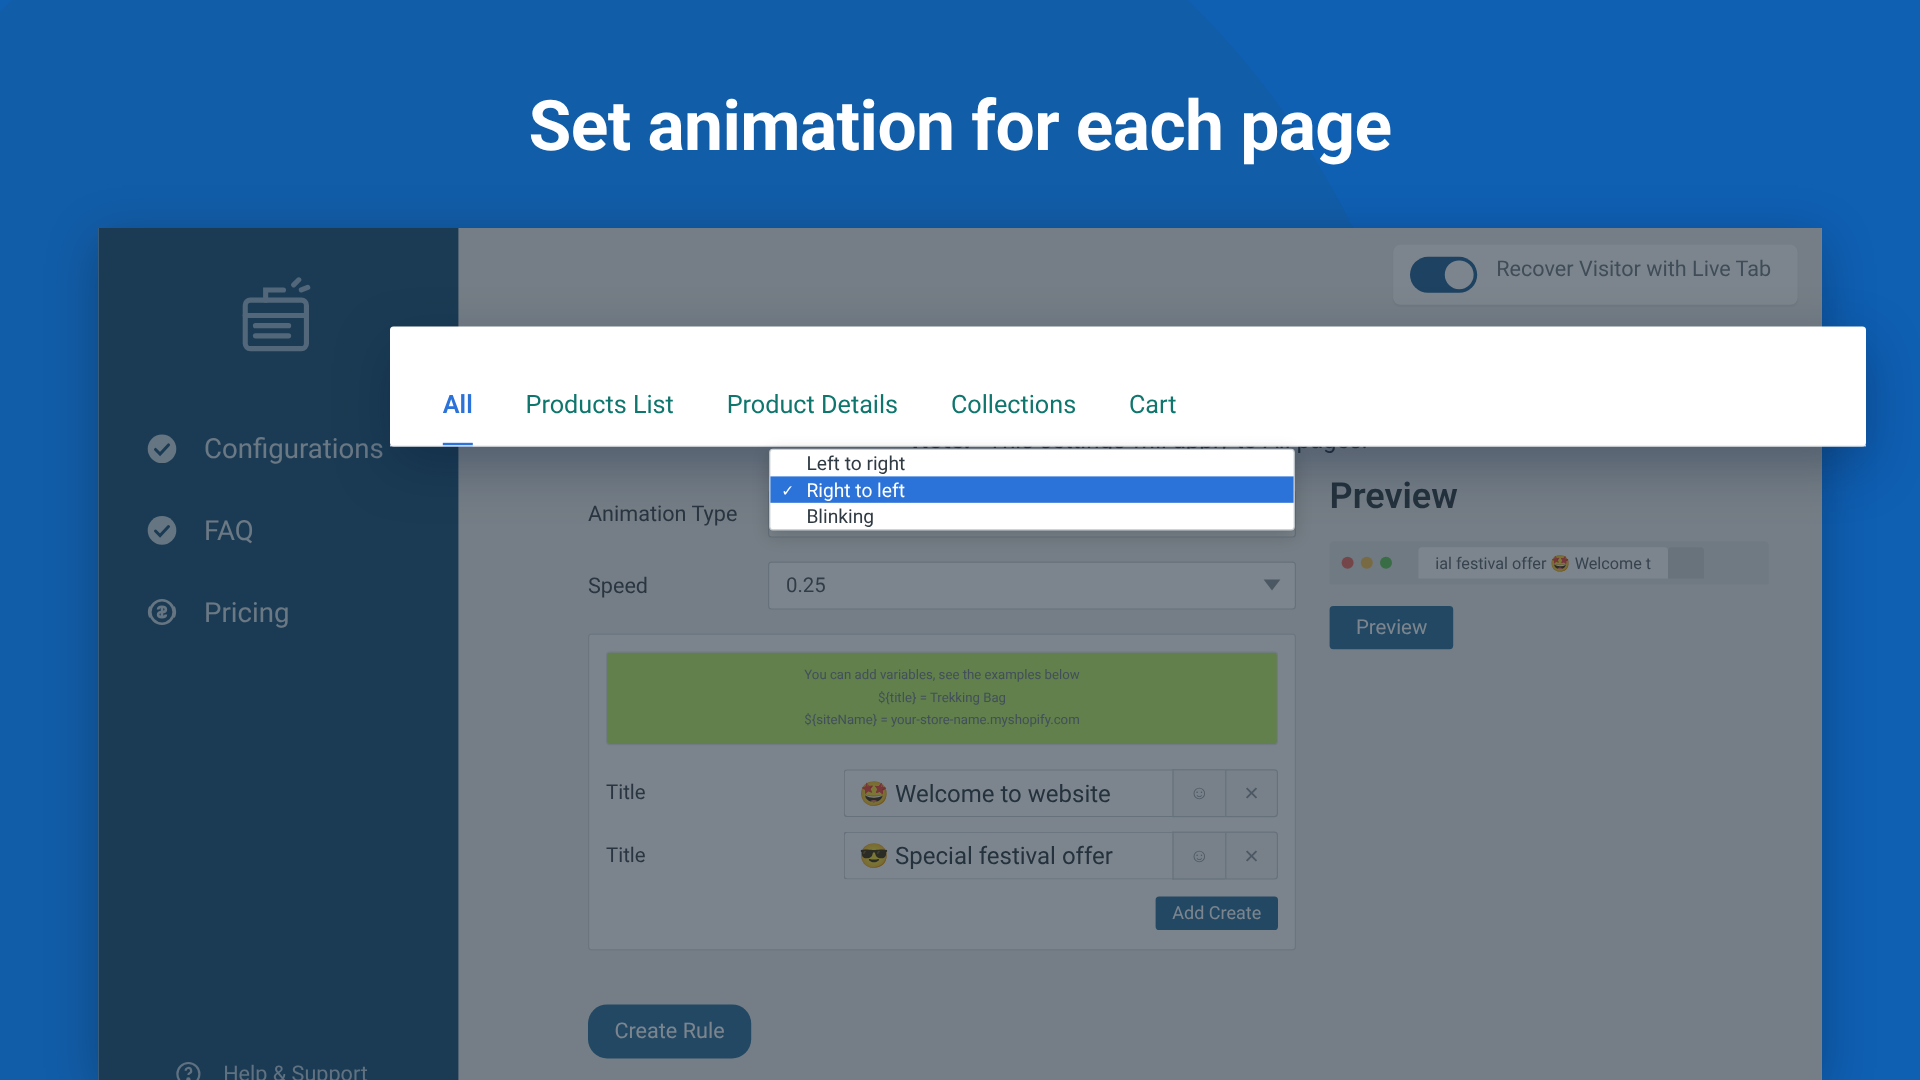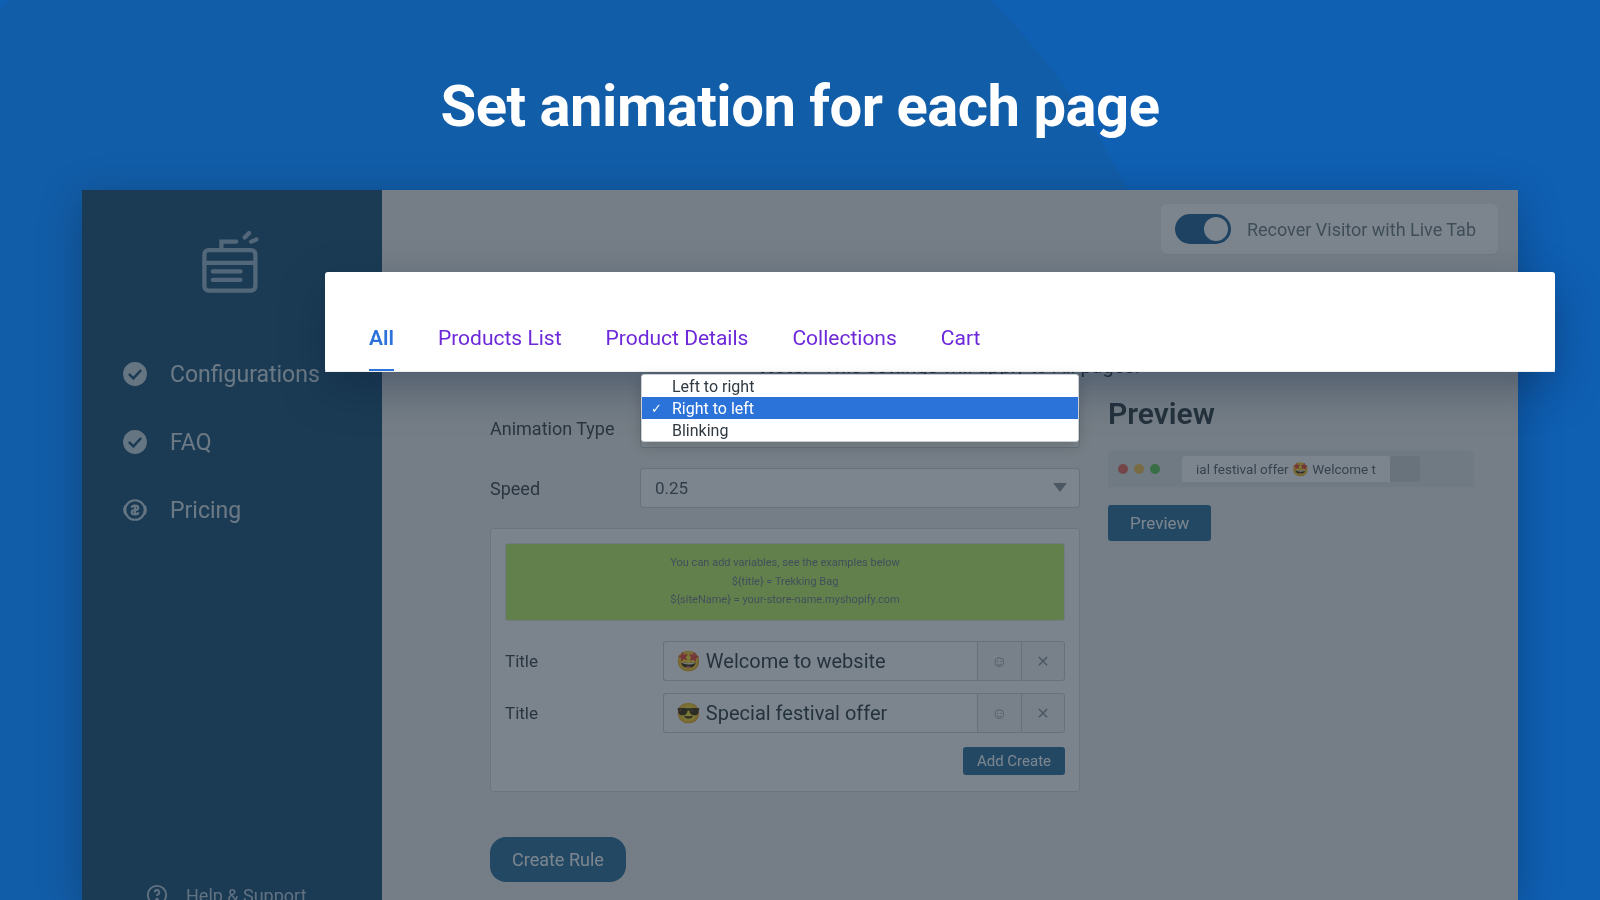--- a/index.html
+++ b/index.html
@@ -9,58 +9,58 @@
   .hero-title { position: absolute; top: 72px; left: 0; width: 100%; text-align: center; color: #fff; font-size: 58px; font-weight: 700; letter-spacing: -0.5px; }
   .app-window { position: absolute; top: 190px; left: 82px; width: 1436px; height: 710px; background: #efefef; box-shadow: 0 10px 40px rgba(0,0,0,0.25); }
   .sidebar { position: absolute; left: 0; top: 0; width: 300px; height: 100%; background: #1a4f78; }
   .sidebar-logo { display: flex; align-items: center; justify-content: center; height: 150px; }
   .sidebar-logo svg { width: 68px; height: 68px; }
   .sidebar-item { display: flex; align-items: center; height: 68px; padding: 0 0 0 40px; color: #d7e2ec; font-size: 23px; cursor: pointer; }
   .sidebar-item .icon { width: 26px; height: 26px; margin-right: 22px; flex-shrink: 0; display:flex; align-items:center; justify-content:center; }
   .sidebar-footer { position: absolute; bottom: -6px; left: 0; width: 100%; display: flex; align-items: center; padding: 0 0 0 64px; color: #bcd0e2; font-size: 18px; }
   .sidebar-footer .icon { width: 22px; height: 22px; margin-right: 18px; }
   .content { position: absolute; left: 300px; top: 0; right: 0; bottom: 0; padding: 0; }
-  .toggle-pill { position: absolute; top: 14px; right: 20px; background: #fff; border-radius: 6px; padding: 10px 22px 10px 14px; display:flex; align-items:center; box-shadow: 0 1px 2px rgba(0,0,0,0.06); }
+  .toggle-pill { position: absolute; top: 14px; right: 20px; background: #fff; border-radius: 6px; padding: 10px 22px 10px 14px; display:flex; box-shadow: 0 1px 2px rgba(0,0,0,0.06); }
   .switch { width: 56px; height: 30px; background: #1f5f97; border-radius: 30px; position: relative; margin-right: 16px; }
   .switch-knob { position: absolute; right: 3px; top: 3px; width: 24px; height: 24px; background: #fff; border-radius: 50%; }
   .toggle-label { color: #6f7a83; font-size: 18px; }
   .note-line { position: absolute; top: 164px; left: 0; width: 100%; text-align: center; font-size: 20px; color: #2f3a42; }
   .note-line b { font-weight: 700; }
   .form-area { position: absolute; top: 218px; left: 108px; width: 590px; }
   .form-row { display: flex; align-items: center; margin-bottom: 20px; }
   .form-label { width: 150px; font-size: 18px; color: #3a434b; }
   .select-box { position: relative; flex: 1; height: 40px; background: #fff; border: 1px solid #c9cfd4; border-radius: 3px; display:flex; align-items:center; padding: 0 14px; color:#4a535b; font-size:17px; }
   .select-caret { position: absolute; right: 12px; top: 14px; width: 0; height: 0; border-left: 7px solid transparent; border-right: 7px solid transparent; border-top: 9px solid #8a949c; }
   .dropdown-pop { position: absolute; top: -35px; left: 0; right: 0; background: #fff; border: 1px solid #c9cfd4; border-radius: 3px; box-shadow: 0 4px 14px rgba(0,0,0,0.18); z-index: 20; }
   .dd-option { height: 22px; padding: 0 12px 0 30px; display: flex; align-items: center; font-size: 16px; color: #2f3a42; position: relative; }
   .dd-option.selected { background: #2b72d9; color: #fff; }
   .dd-check { position: absolute; left: 9px; top: 4px; font-size: 13px; }
   .titles-box { border: 1px solid #d4d9de; border-radius: 3px; background: #fdfdfd; padding: 0; }
   .hint-box { margin: 14px; background: #bef264; border: 1px solid #e2e6ea; border-radius: 3px; padding: 10px 16px; text-align: center; color: #757f88; font-size: 11px; line-height: 1.7; }
-  .title-row { display: flex; align-items: center; padding: 6px 14px 6px 14px; }
+  .title-row { display: flex; align-items: center; padding: 6px 14px 6px 14px; gap: 40px; }
   .title-row .tl { width: 158px; font-size: 17px; color: #3a434b; }
   .title-input-wrap { flex: 1; display:flex; }
   .title-input { flex:1; height: 40px; border: 1px solid #c9cfd4; border-right: none; border-radius: 3px 0 0 3px; background:#fff; display:flex; align-items:center; padding:0 12px; font-size:20px; color:#2f3a42; }
   .title-btn { width: 44px; height: 40px; border: 1px solid #c9cfd4; border-right: none; background: #f5f6f7; display:flex; align-items:center; justify-content:center; color:#8d969e; }
   .title-btn:last-child { border-right: 1px solid #c9cfd4; border-radius: 0 3px 3px 0; }
   .add-title-row { display:flex; justify-content:flex-end; padding: 8px 14px 16px; }
   .add-title-btn { background: #2b6f9e; color:#fff; font-size:15px; padding: 5px 14px; border-radius:3px; cursor:pointer; }
   .create-rule-btn { position:absolute; bottom: 18px; left: 108px; background:#2b6f9e; color:#fff; font-size:18px; padding:12px 22px; border-radius:16px; cursor:pointer; }
   .preview-col { position:absolute; top: 206px; left: 726px; width: 400px; }
   .preview-heading { font-size: 30px; font-weight: 600; color:#2f3a42; margin-bottom: 20px; }
   .browser-bar { width: 366px; height: 36px; background:#e3e4e5; border-radius: 4px 4px 0 0; display:flex; align-items:center; padding:0 10px; margin-bottom: 18px; }
   .bb-dot { width:10px; height:10px; border-radius:50%; margin-right:6px; }
   .bb-tab { margin-left: 16px; background:#fff; height: 26px; border-radius: 3px 3px 0 0; display:flex; align-items:center; padding:0 14px; font-size:13.5px; color:#58626b; max-width: 220px; white-space:nowrap; overflow:hidden; }
   .bb-tab-plus { margin-left:0; width: 30px; height: 26px; background:#d2d4d6; border-radius: 3px 3px 0 0; }
   .preview-btn { background:#2b6f9e; color:#fff; font-size:17px; padding:8px 22px; border-radius:3px; display:inline-block; cursor:pointer; }
 
   .dim-overlay { position:absolute; inset:0; background: rgba(30,44,58,0.58); pointer-events:none; }
 
   .tabs-float { position:absolute; top: 272px; left: 325px; width: 1230px; height: 100px; background:#fff; border-radius: 3px; box-shadow: 0 16px 44px rgba(10,30,60,0.35); display:flex; align-items:flex-end; padding: 0 0 0 22px; }
-  .tab-item { padding: 0 22px 22px 22px; font-size: 21px; color:#6d28d9; cursor:pointer; position:relative; }
+  .tab-item { padding: 0 22px 22px 22px; font-size: 21px; color:#0f766e; cursor:pointer; position:relative; }
   .tab-item.active { color:#2b72d9; font-weight:600; }
   .tab-item.active::after { content:""; position:absolute; left:22px; right:22px; bottom:0; height:3px; background:#2b72d9; }
   .tabs-float::after { content:""; position:absolute; left:0; right:0; bottom:0; height:1px; background:#eceef0; }
 </style>
 </head>
 <body>
 
 <div class="stage">
   <div class="bg-curve"></div>
   <div class="hero-title">Set animation for each page</div>

